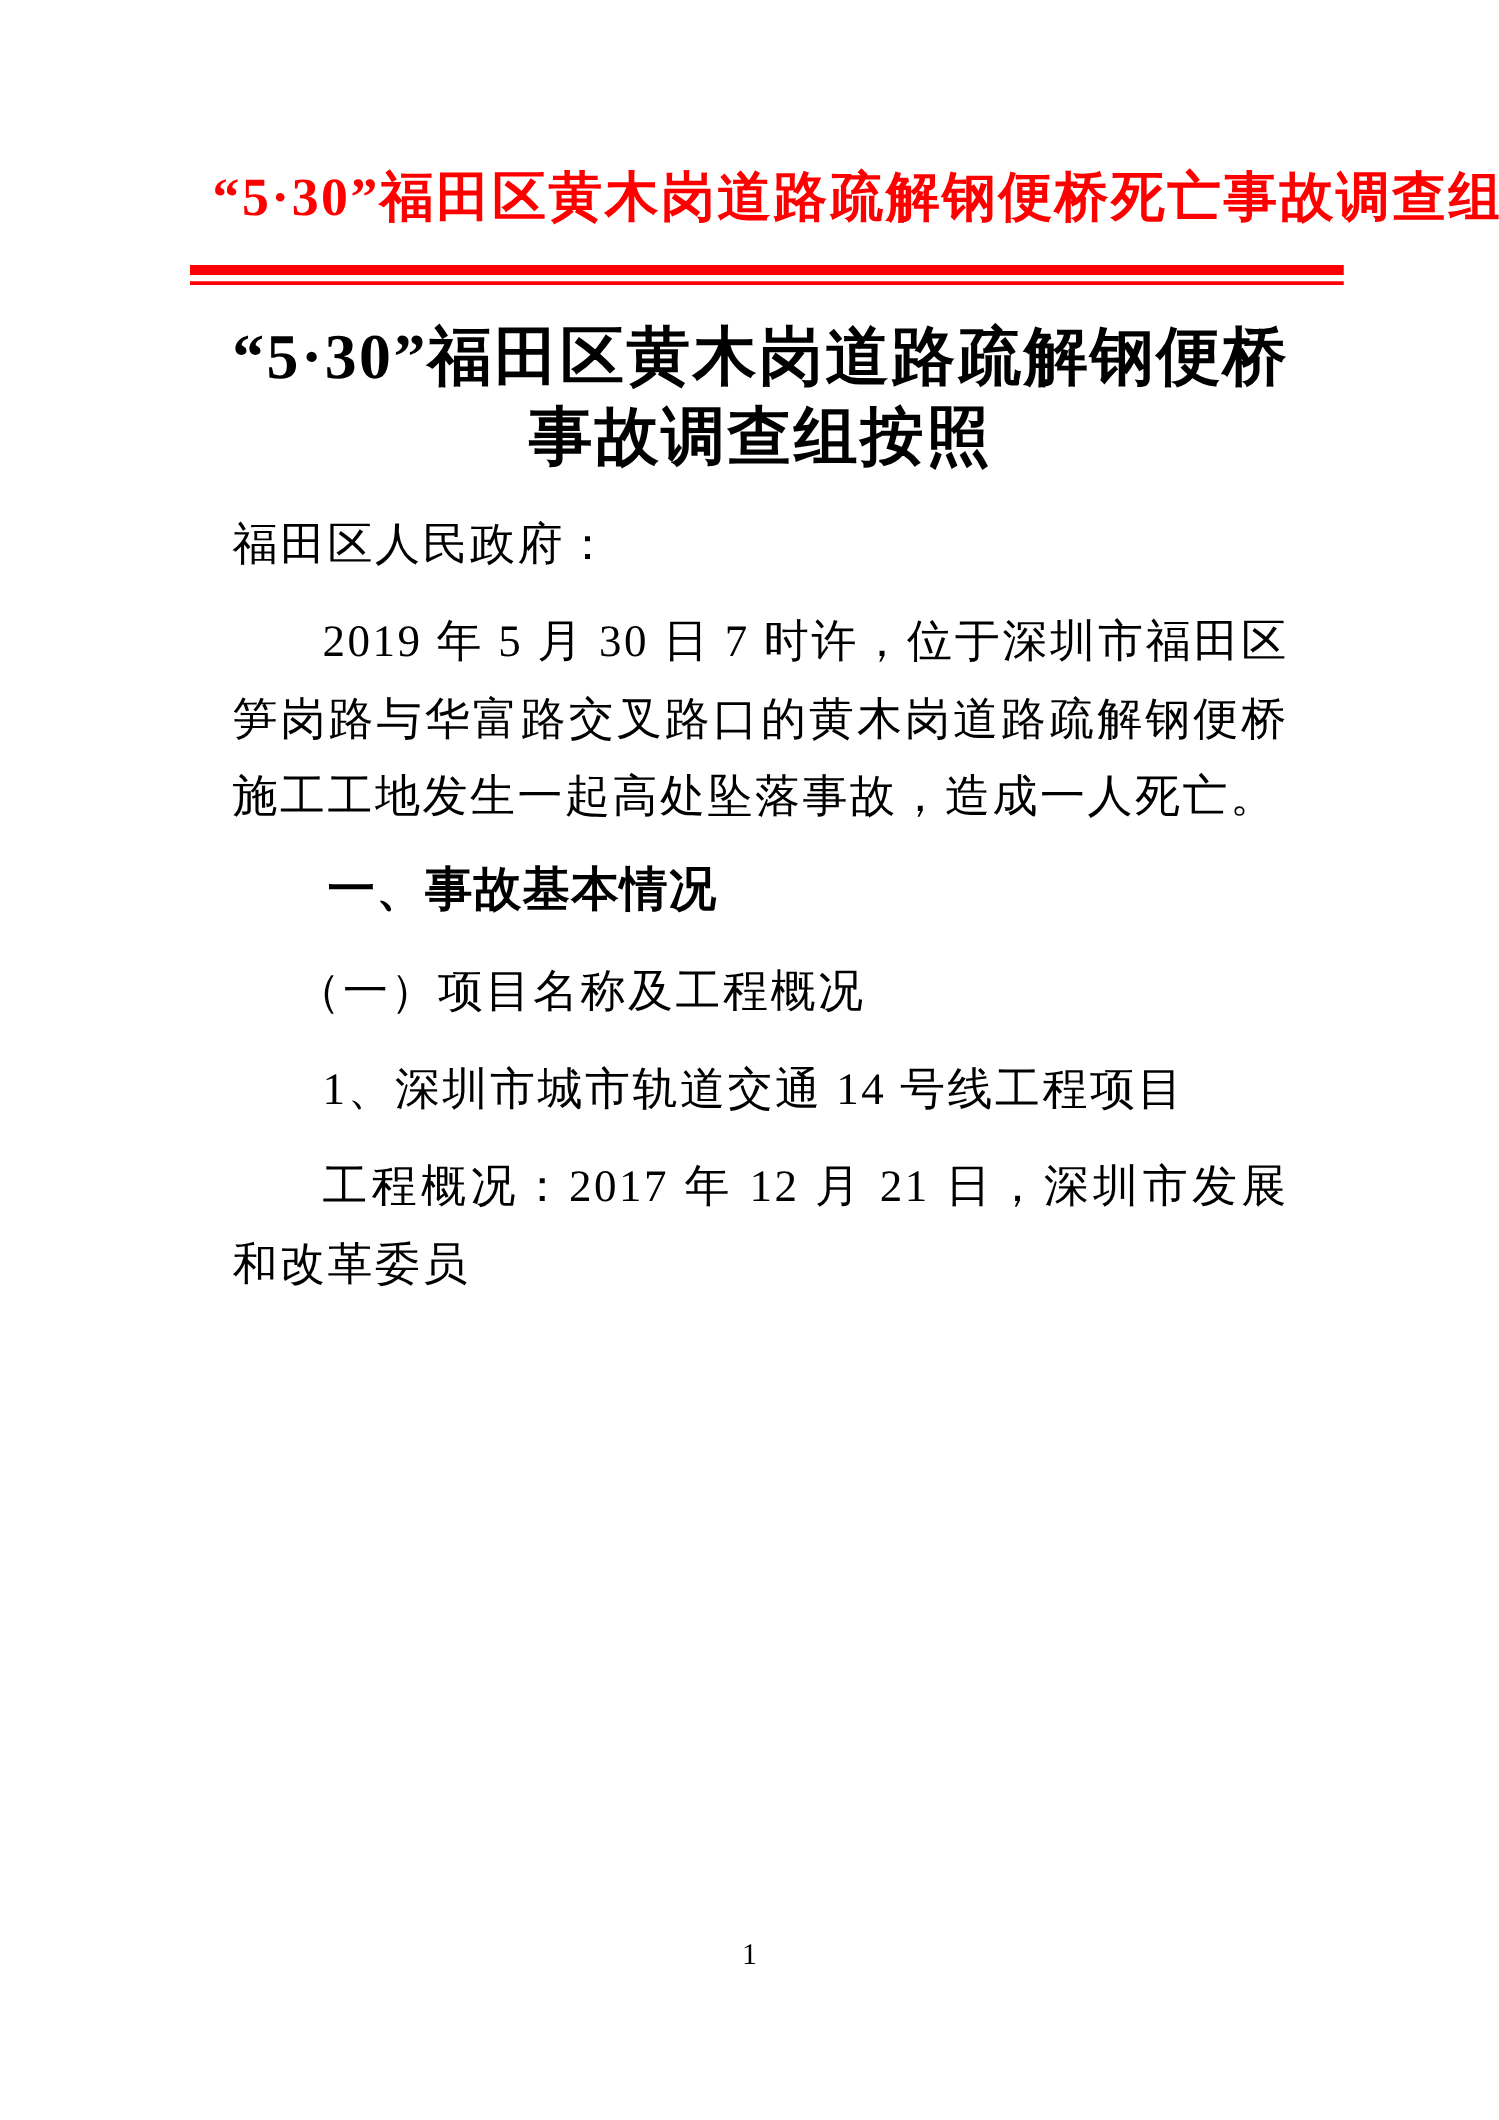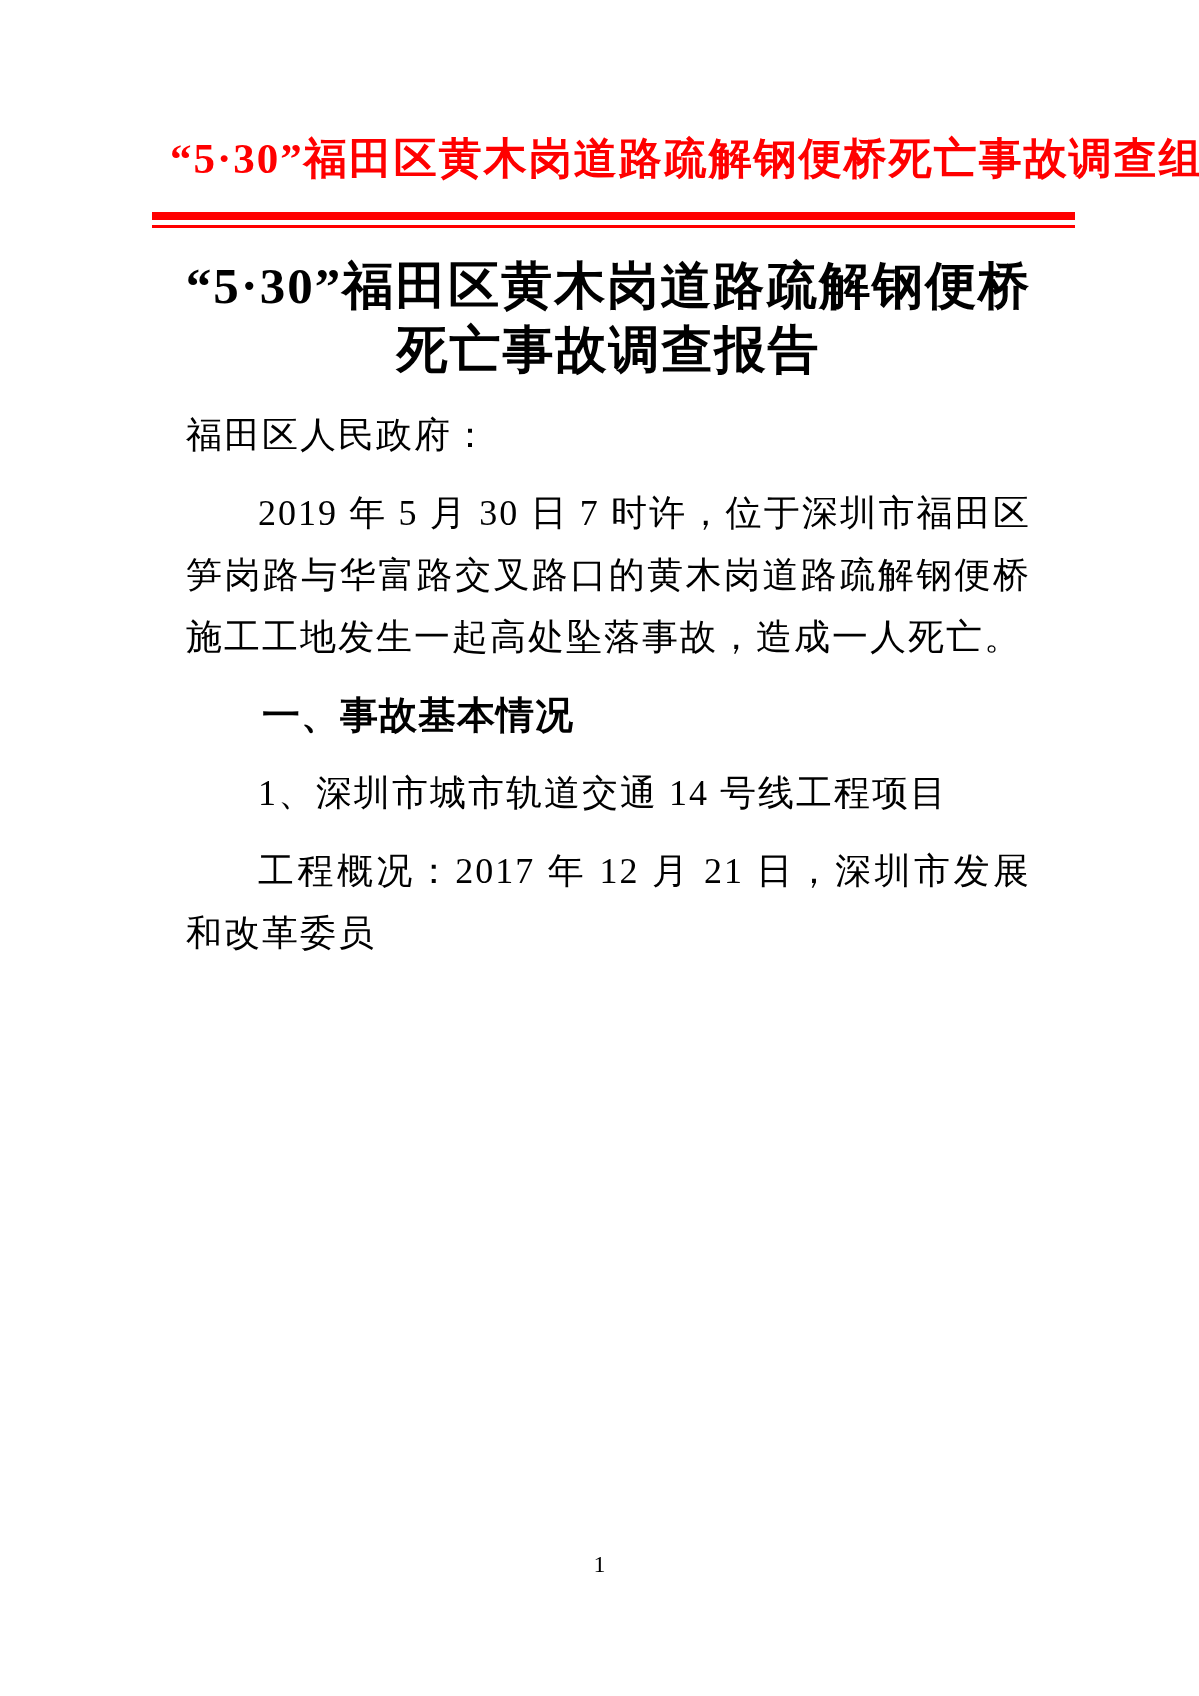--- a/index.html
+++ b/index.html
@@ -57,21 +57,21 @@
   .body-text p {
     margin: 16px;
   }
   .salutation {
     text-indent: 0;
   }
   .para {
     text-indent: 2em;
   }
   .section-heading {
-    font-family: Liberation Sans, sans-serif;
+    font-family: Liberation Mono, monospace;
     font-size: 38px;
     line-height: 62px;
     text-indent: 2em;
     margin: 0;
     letter-spacing: 1px;
   }
   .section-strong {
     font-weight: 900;
   }
   .section-rest {
@@ -99,34 +99,35 @@
 <div class="page">
 
   <div>
     <div class="banner-text">“5·30”福田区黄木岗道路疏解钢便桥死亡事故调查组</div>
     <div class="rule-thick"></div>
     <div class="rule-thin"></div>
   </div>
 
   <h1 class="doc-title">
     <span>“5·30”福田区黄木岗道路疏解钢便桥</span><br>
-    <span>死亡事故调查报告</span>
+    <span>事故调查组按照</span>
   </h1>
 
   <div class="body-text">
     <p class="salutation">福田区人民政府：</p>
 
     <p class="para">2019 年 5 月 30 日 7 时许，位于深圳市福田区笋岗路与华富路交叉路口的黄木岗道路疏解钢便桥施工工地发生一起高处坠落事故，造成一人死亡。</p>
 
 
 
     <p class="section-heading">
       <span class="section-strong">一、事故</span><span class="section-rest">基本情况</span>
     </p>
 
+    <p class="subsection">（一）项目名称及工程概况</p>
 
     <p class="item">1、深圳市城市轨道交通 14 号线工程项目</p>
 
     <p class="item">工程概况：2017 年 12 月 21 日，深圳市发展和改革委员</p>
   </div>
 
   <div class="page-number">1</div>
 
 </div>
 

